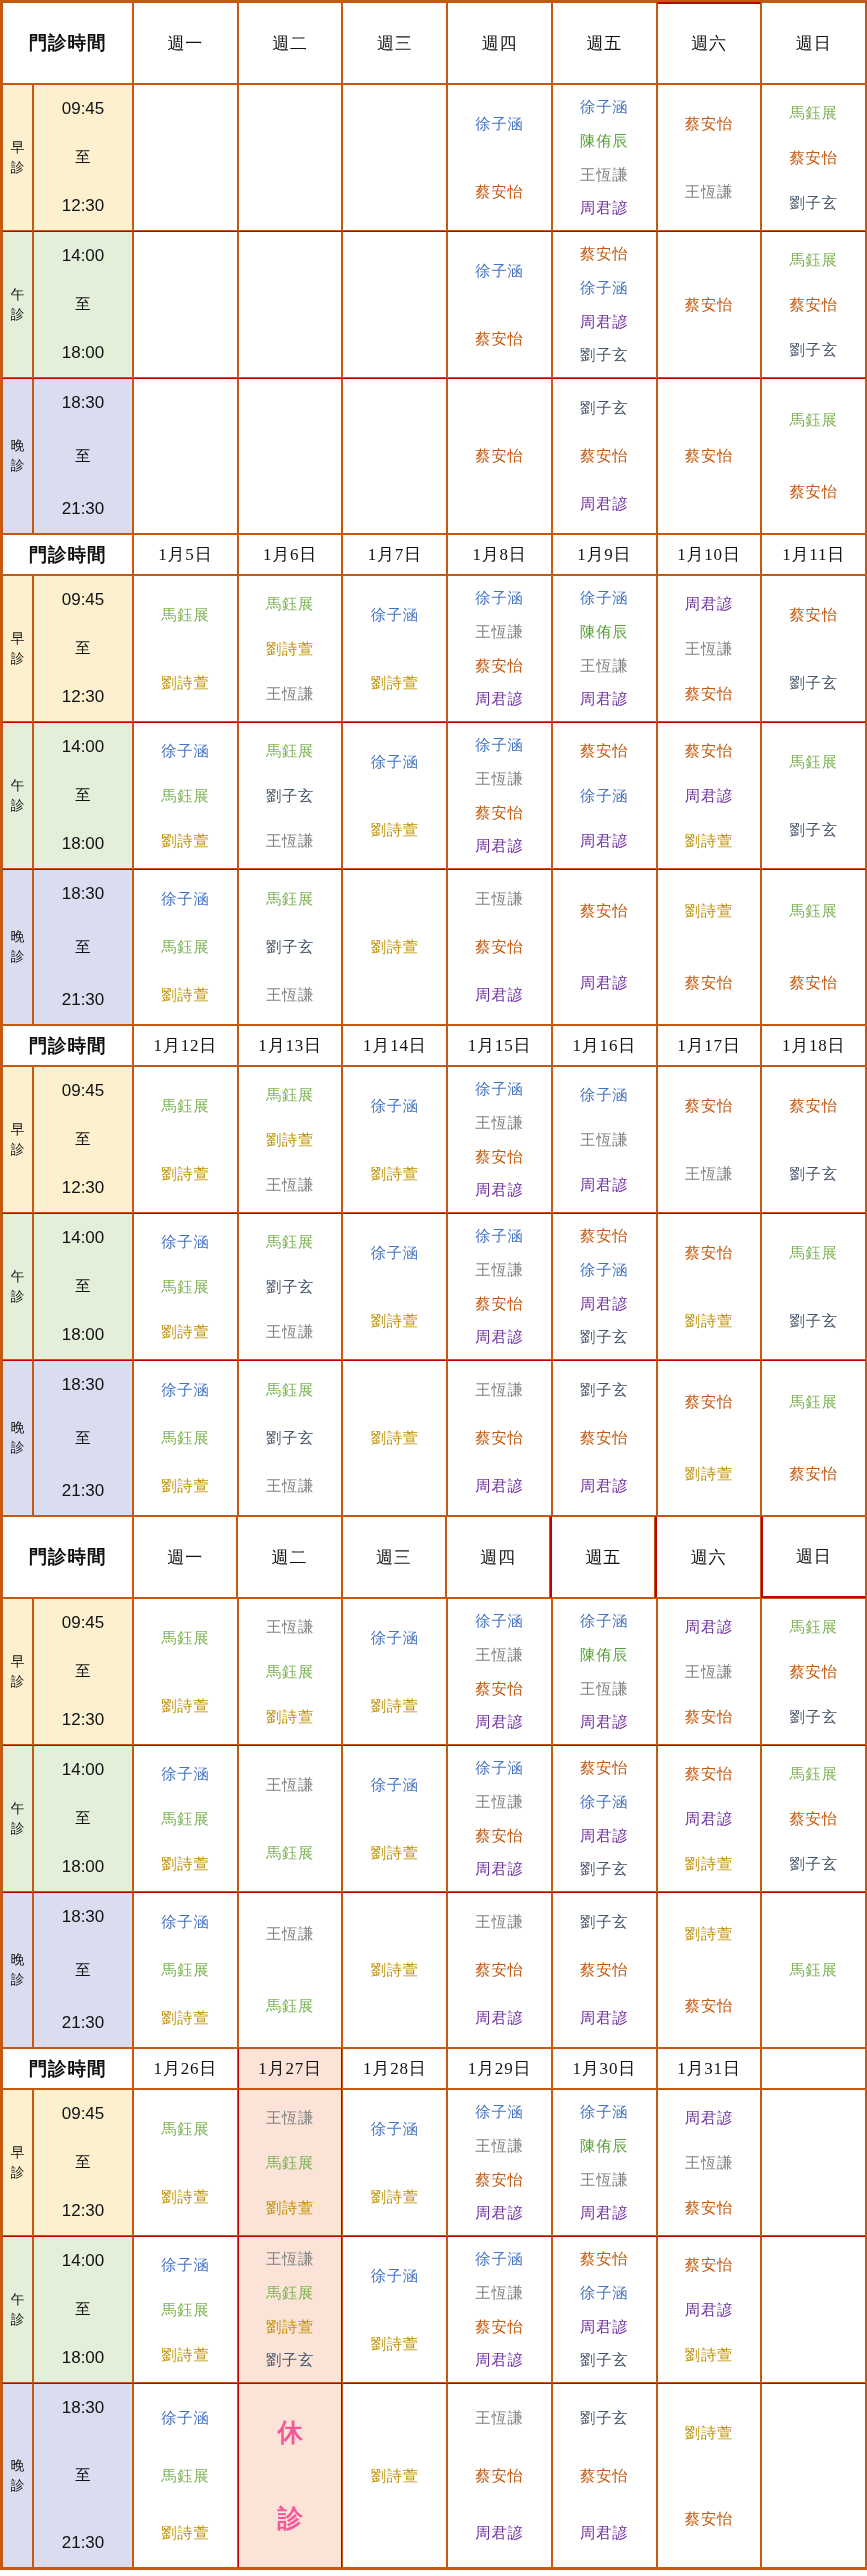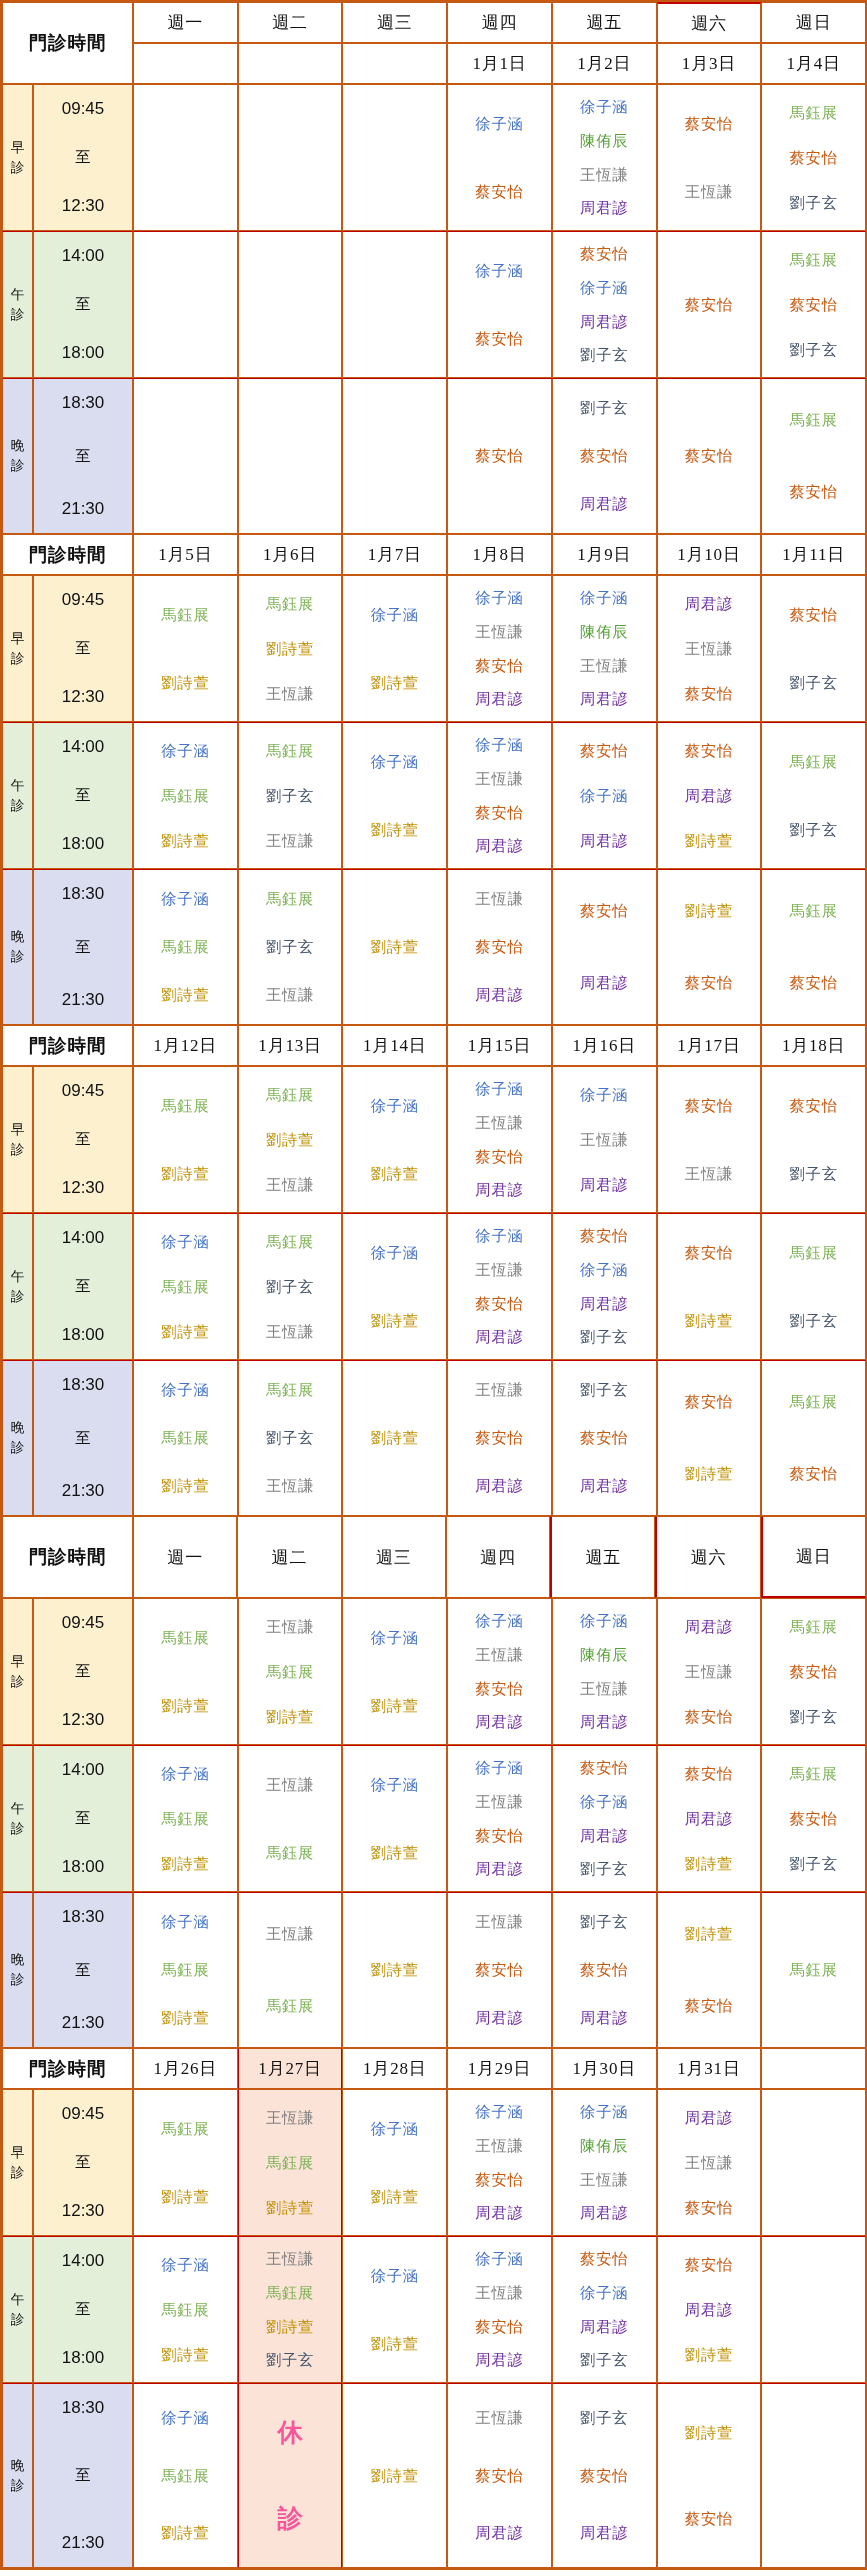--- a/index.html
+++ b/index.html
@@ -53,29 +53,20 @@
         <div class="hdr-right">
           <div class="subrow">
             <div class="cell weekday-cell">週一</div>
             <div class="cell weekday-cell">週二</div>
             <div class="cell weekday-cell">週三</div>
             <div class="cell weekday-cell">週四</div>
             <div class="cell weekday-cell">週五</div>
             <div class="cell weekday-cell red-top">週六</div>
             <div class="cell weekday-cell">週日</div>
           </div>
-          <div class="subrow">
-            <div class="cell date-cell"></div>
-            <div class="cell date-cell"></div>
-            <div class="cell date-cell"></div>
-            <div class="cell date-cell">1月1日</div>
-            <div class="cell date-cell">1月2日</div>
-            <div class="cell date-cell">1月3日</div>
-            <div class="cell date-cell">1月4日</div>
-          </div>
         </div>
       </div>
       <div class="row p-morning">
         <div class="cell label-cell" style="background: rgb(253, 240, 206);">
           <span>早</span>
           <span>診</span>
         </div>
         <div class="cell time-cell" style="background: rgb(253, 240, 206);">
           <span class="start">09:45</span>
           <span class="mid">至</span>

